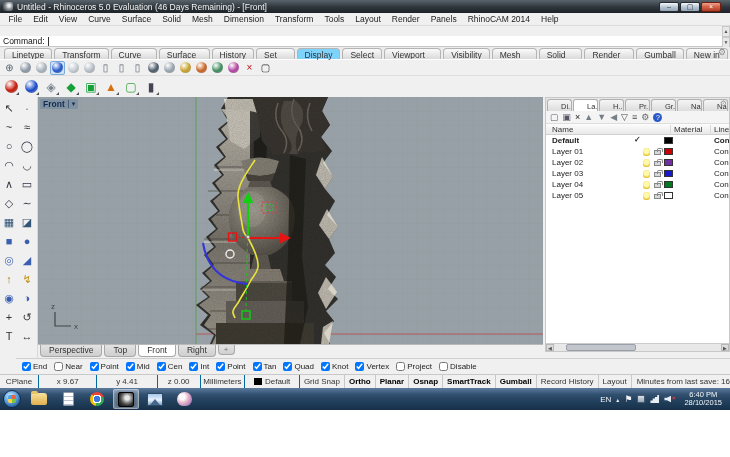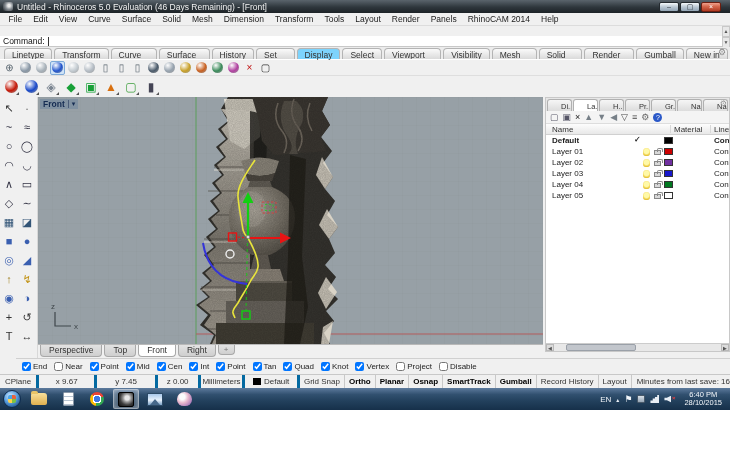--- a/index.html
+++ b/index.html
@@ -109,21 +109,21 @@
   .lscroll .strack { flex: 1; position: relative; }
   .lscroll .sthumb { position: absolute; left: 12px; top: 0; bottom: 0; width: 70px; background: #c2c6cc; border: 1px solid #9aa0a8; border-radius: 2px; }
 
   
   .osnaprow { position: absolute; left: 0; top: 358px; width: 730px; height: 16px; background: #f0f0f0;
     border-top: 1px solid #d0d0d0; display: flex; align-items: center; gap: 7px; padding-left: 6px; margin-left: 16px; }
   .osnap-item { display: inline-flex; align-items: center; gap: 2px; font-size: 8px; color: #222; }
   .osnap-item input { width: 9px; height: 9px; margin: 0; }
   .statusbar { position: absolute; left: 0; top: 374px; width: 730px; height: 14px; background: #f0f0f0;
     border-top: 1px solid #c8c8c8; display: flex; align-items: stretch; font-size: 8px; color: #333; }
-  .sbcell { border-right: 3px solid #0369a1; display: flex; align-items: center; justify-content: center; gap: 3px; padding: 0 2px; white-space: nowrap; overflow: hidden; }
+  .sbcell { border-right: 1px solid #0369a1; display: flex; align-items: center; justify-content: center; gap: 3px; padding: 0 2px; white-space: nowrap; overflow: hidden; }
   .sb-swatch { width: 8px; height: 7px; background: #000; flex: 0 0 auto; }
   .sbtoggle { border-right: 1px solid #c8c8c8; display: flex; align-items: center; justify-content: center; padding: 0 4px; white-space: nowrap; color: #333; }
   .sbtoggle.active { font-weight: bold; color: #000; }
   .sb-lastsave { flex: 1; display: flex; align-items: center; padding-left: 5px; white-space: nowrap; }
 
   
   .taskbar { position: absolute; left: 0; top: 388px; width: 730px; height: 22px;
     background: linear-gradient(#5d7b9d, #31506f 30%, #22405c 60%, #16304a); display: flex; align-items: center; }
   .start-orb { width: 18px; height: 18px; margin: 0 5px 0 3px; border-radius: 50%;
     background: radial-gradient(circle at 40% 32%, #d8ecff, #5aa0e0 45%, #1c4e86 85%); border: 1px solid #0e2c50;
@@ -676,21 +676,21 @@
         </label>
         <label class="osnap-item">
           <input type="checkbox" style="">
           <span>Disable</span>
         </label>
     </div>
 
     <div class="statusbar">
       <span class="sbcell" style="width:40px">CPlane</span>
       <span class="sbcell" style="width:60px">x 9.67</span>
-      <span class="sbcell" style="width:62px">y 7.45</span>
+      <span class="sbcell" style="width:62px">y 4.41</span>
       <span class="sbcell" style="width:44px">z 0.00</span>
       <span class="sbcell" style="width:46px">Millimeters</span>
       <span class="sbcell" style="width:56px">
         <span class="sb-swatch" style="background: rgb(0, 0, 0);"></span>
         <span>Default</span>
       </span>
       <span class="sbtoggle">Grid Snap</span>
         <span class="sbtoggle active">Ortho</span>
         <span class="sbtoggle active">Planar</span>
         <span class="sbtoggle active">Osnap</span>

